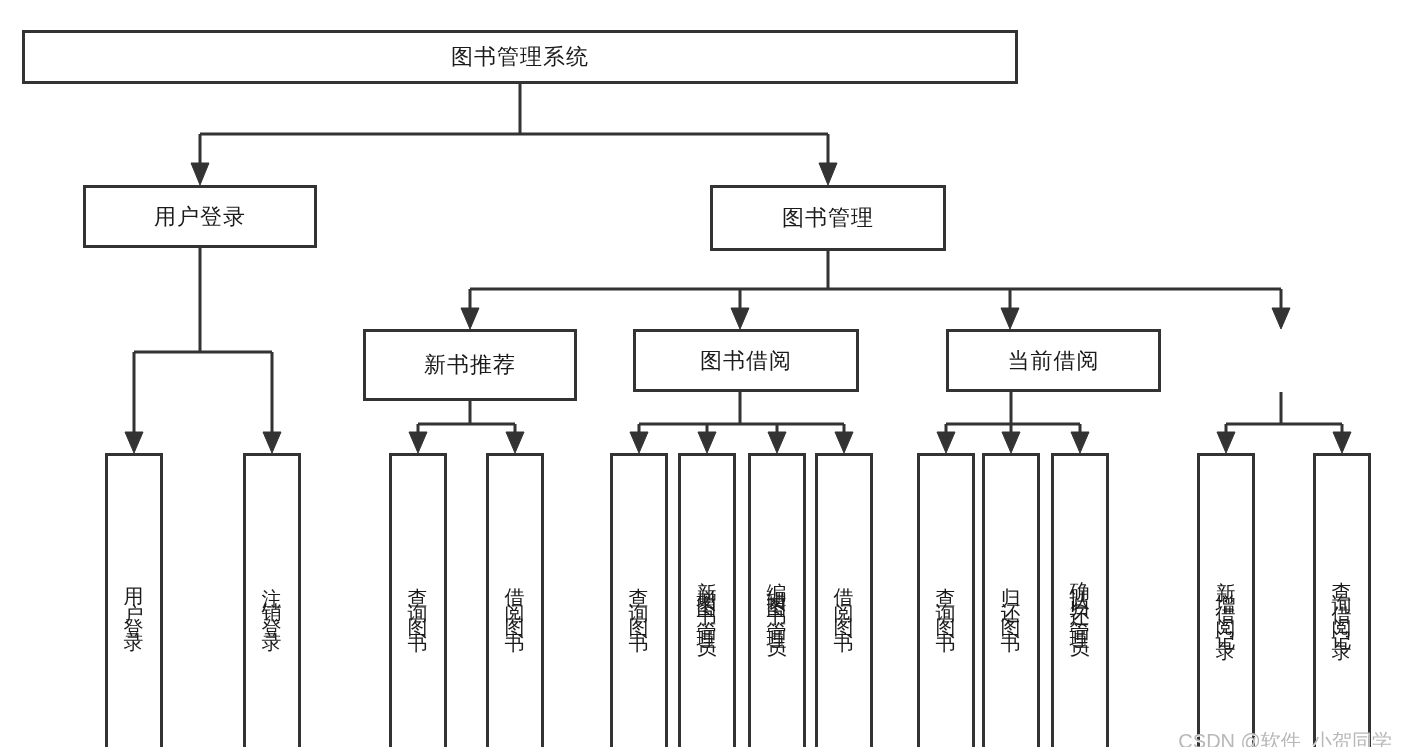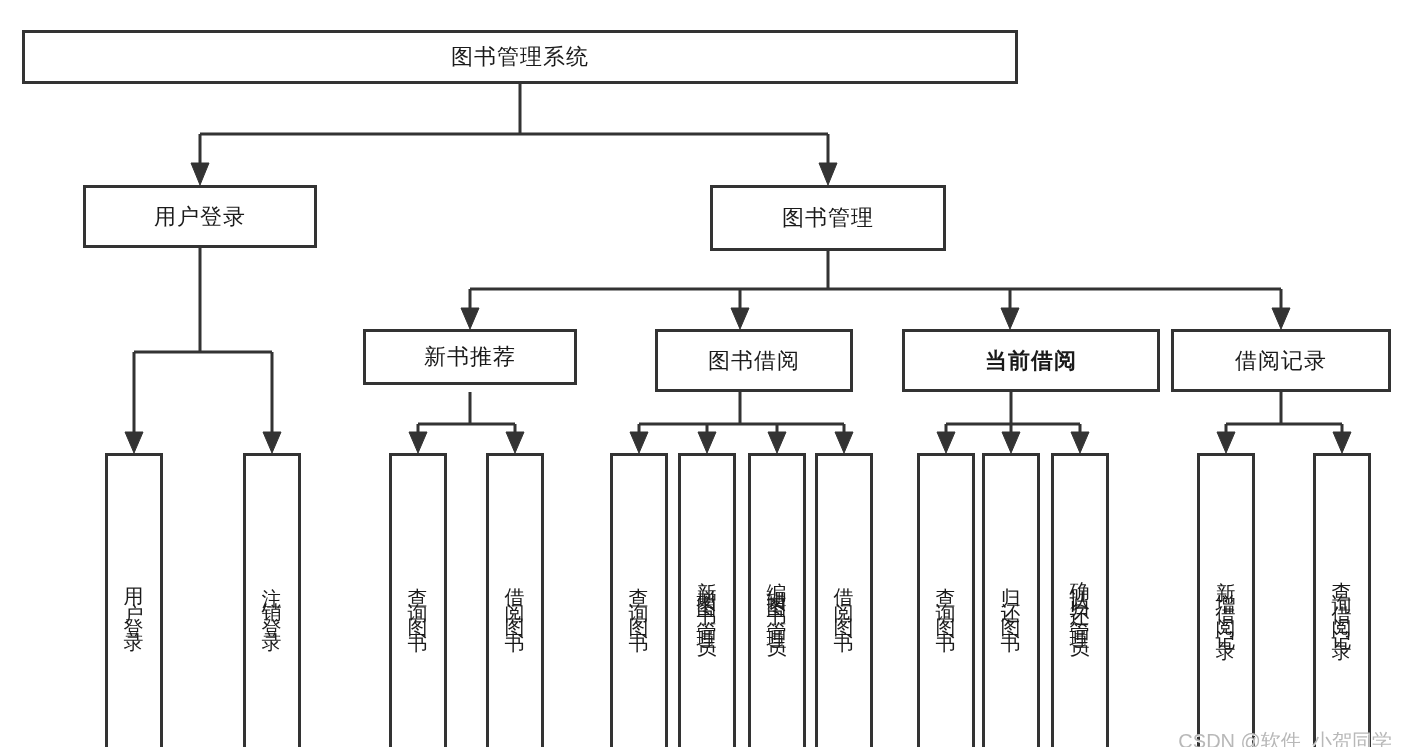--- a/index.html
+++ b/index.html
@@ -125,31 +125,28 @@
     <span class="label">图书管理系统</span>
   </div>
 
   <div class="node hnode" style="left:83px; top:169px; width:234px; height:63px;">
     <span class="label">用户登录</span>
   </div>
   <div class="node hnode" style="left:710px; top:169px; width:236px; height:66px;">
     <span class="label">图书管理</span>
   </div>
 
-  <div class="node hnode" style="left:363px; top:313px; width:214px; height:56px;">
+  <div class="node hnode" style="left:363px; top:313px; width:214px; height:72px;">
     <span class="label">新书推荐</span>
   </div>
-  <div class="node hnode" style="left:655px; top:313px; width:198px; height:63px;">
+  <div class="node hnode" style="left:633px; top:313px; width:226px; height:63px;">
     <span class="label">图书借阅</span>
   </div>
-  <div class="node hnode" style="left:902px; top:313px; width:258px; height:63px;font-weight:bold;">
+  <div class="node hnode" style="left:946px; top:313px; width:215px; height:63px;">
     <span class="label">当前借阅</span>
-  </div>
-  <div class="node hnode" style="left:1171px; top:313px; width:220px; height:63px;">
-    <span class="label">借阅记录</span>
   </div>
 
   <div class="node vnode" style="left:105px;">
     <span class="vlabel ls4">用户登录</span>
   </div>
   <div class="node vnode" style="left:243px;">
     <span class="vlabel ls4">注销登录</span>
   </div>
 
   <div class="node vnode" style="left:389px;">

